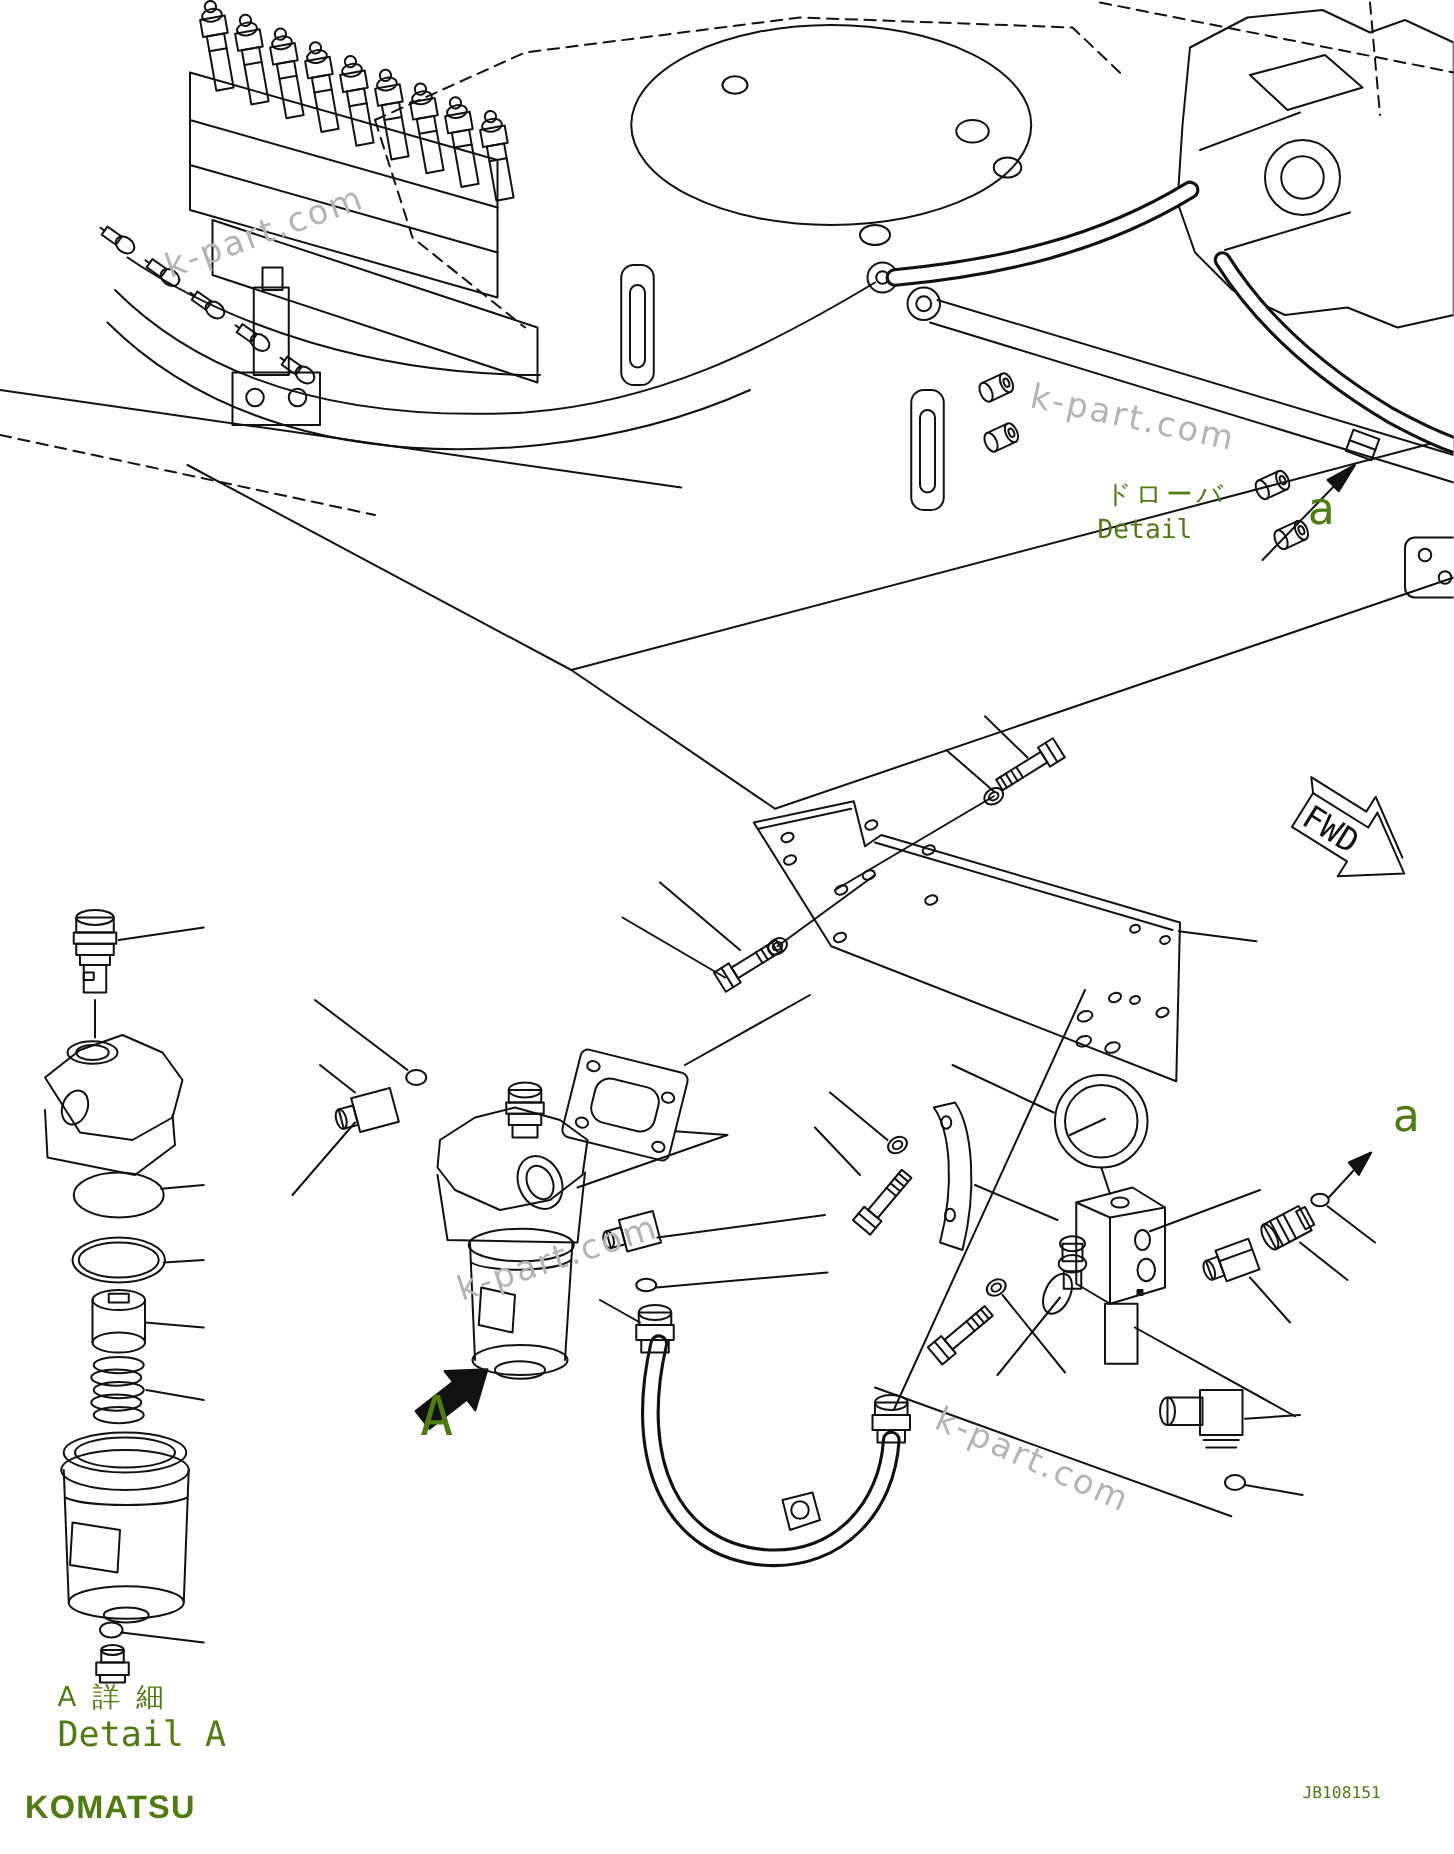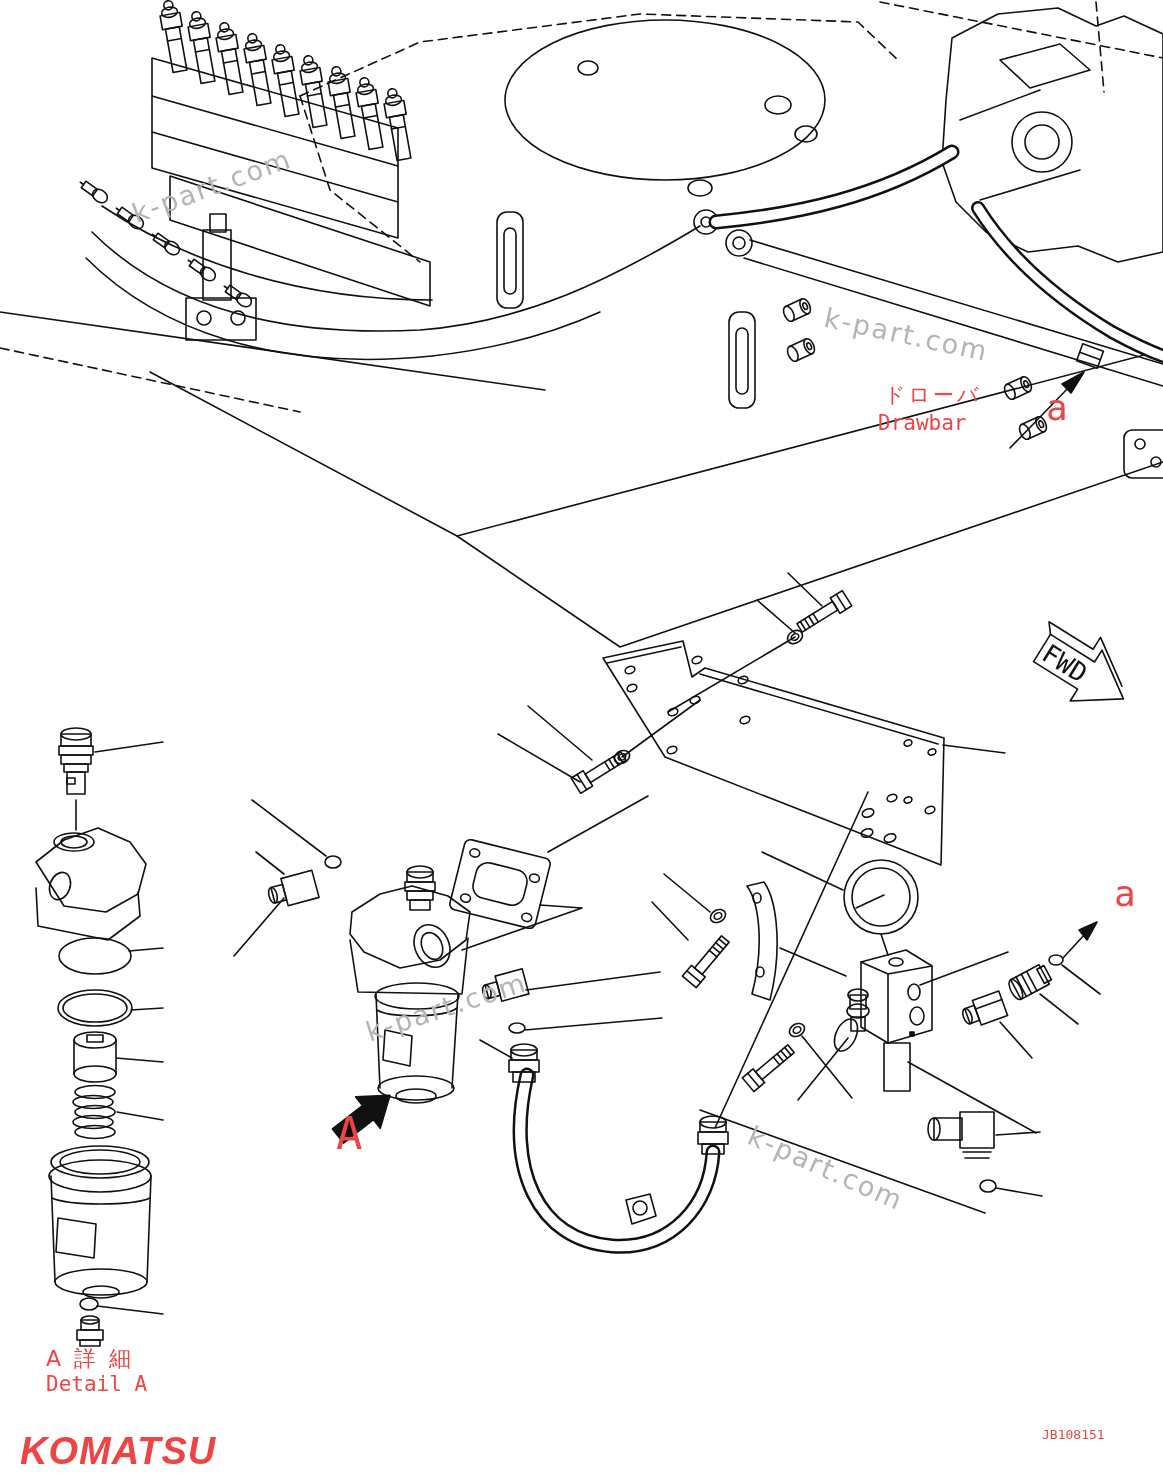--- a/index.html
+++ b/index.html
@@ -1,26 +1,26 @@
 <!DOCTYPE html>
 <html><head>
 <meta charset="utf-8">
 <style>
   html,body{margin:0;padding:0;background:#fff;}
   .canvas{position:relative;width:1163px;height:1483px;background:#ffffff;overflow:hidden;
           font-family:"DejaVu Sans", sans-serif;color:#111;}
   svg{position:absolute;left:0;top:0;}
   svg text{font-family:"DejaVu Sans Mono", monospace;fill:#111;stroke:none;}
-  .lbl{position:absolute;color:#ef4444;white-space:nowrap;line-height:1;}
+  .lbl{position:absolute;color:#4d7c0f;white-space:nowrap;line-height:1;}
   .mono{font-family:"DejaVu Sans Mono", monospace;}
   .jp{font-family:"DejaVu Sans", sans-serif;letter-spacing:3px;}
   .callout{font-family:"DejaVu Sans Mono", monospace;font-size:36px;}
   .wm{position:absolute;color:#b4b4b4;font-size:27px;letter-spacing:2px;white-space:nowrap;
       font-family:"DejaVu Sans", sans-serif;transform-origin:left top;}
-  .brand{font-family:"Liberation Sans", sans-serif;font-weight:900;font-size:38px;letter-spacing:1px;font-style:italic;}
+  .brand{font-family:"Liberation Sans", sans-serif;font-weight:900;font-size:26px;letter-spacing:1px;}
   .dwg{font-size:13px;}
 </style>
 </head>
 <body>
 
 <div class="canvas">
 
 <svg width="1163" height="1483" viewBox="0 0 1163 1483">
 <defs>
   <g id="boltg">
@@ -364,29 +364,29 @@
   <g transform="translate(1042,648) rotate(32)">
     <polygon points="0,-16 52,-16 52,-30 96,0 52,30 52,16 0,16"></polygon>
     <path d="M0,-16 L-8,-26 L44,-26 L44,-40 L88,-10"></path>
     <text x="4" y="10" font-size="26">FWD</text>
   </g>
 
 </g>
 </svg>
 
 <div class="lbl jp" style="left:884px;top:385px;font-size:21px;">ドローバ</div>
-<div class="lbl mono" style="left:878px;top:413px;font-size:21px;">Drawbar</div>
+<div class="lbl mono" style="left:878px;top:413px;font-size:21px;">Detail</div>
 
 <div class="lbl callout" style="left:1046px;top:390px;">a</div>
 <div class="lbl callout" style="left:1114px;top:876px;">a</div>
 
 <div class="lbl mono" style="left:336px;top:1112px;font-size:44px;">A</div>
 
 <div class="lbl jp" style="left:46px;top:1348px;font-size:22px;">A 詳 細</div>
-<div class="lbl mono" style="left:46px;top:1374px;font-size:21px;">Detail A</div>
+<div class="lbl mono" style="left:46px;top:1374px;font-size:28px;">Detail A</div>
 
 <div class="lbl brand" style="left:20px;top:1432px;">KOMATSU</div>
 <div class="lbl mono dwg" style="left:1042px;top:1428px;">JB108151</div>
 
 <div class="wm" style="left:128px;top:200px;transform:rotate(-20deg);">k-part.com</div>
 <div class="wm" style="left:828px;top:302px;transform:rotate(12deg);">k-part.com</div>
 <div class="wm" style="left:362px;top:1018px;transform:rotate(-18deg);">k-part.com</div>
 <div class="wm" style="left:756px;top:1120px;transform:rotate(24deg);">k-part.com</div>
 
 </div>

